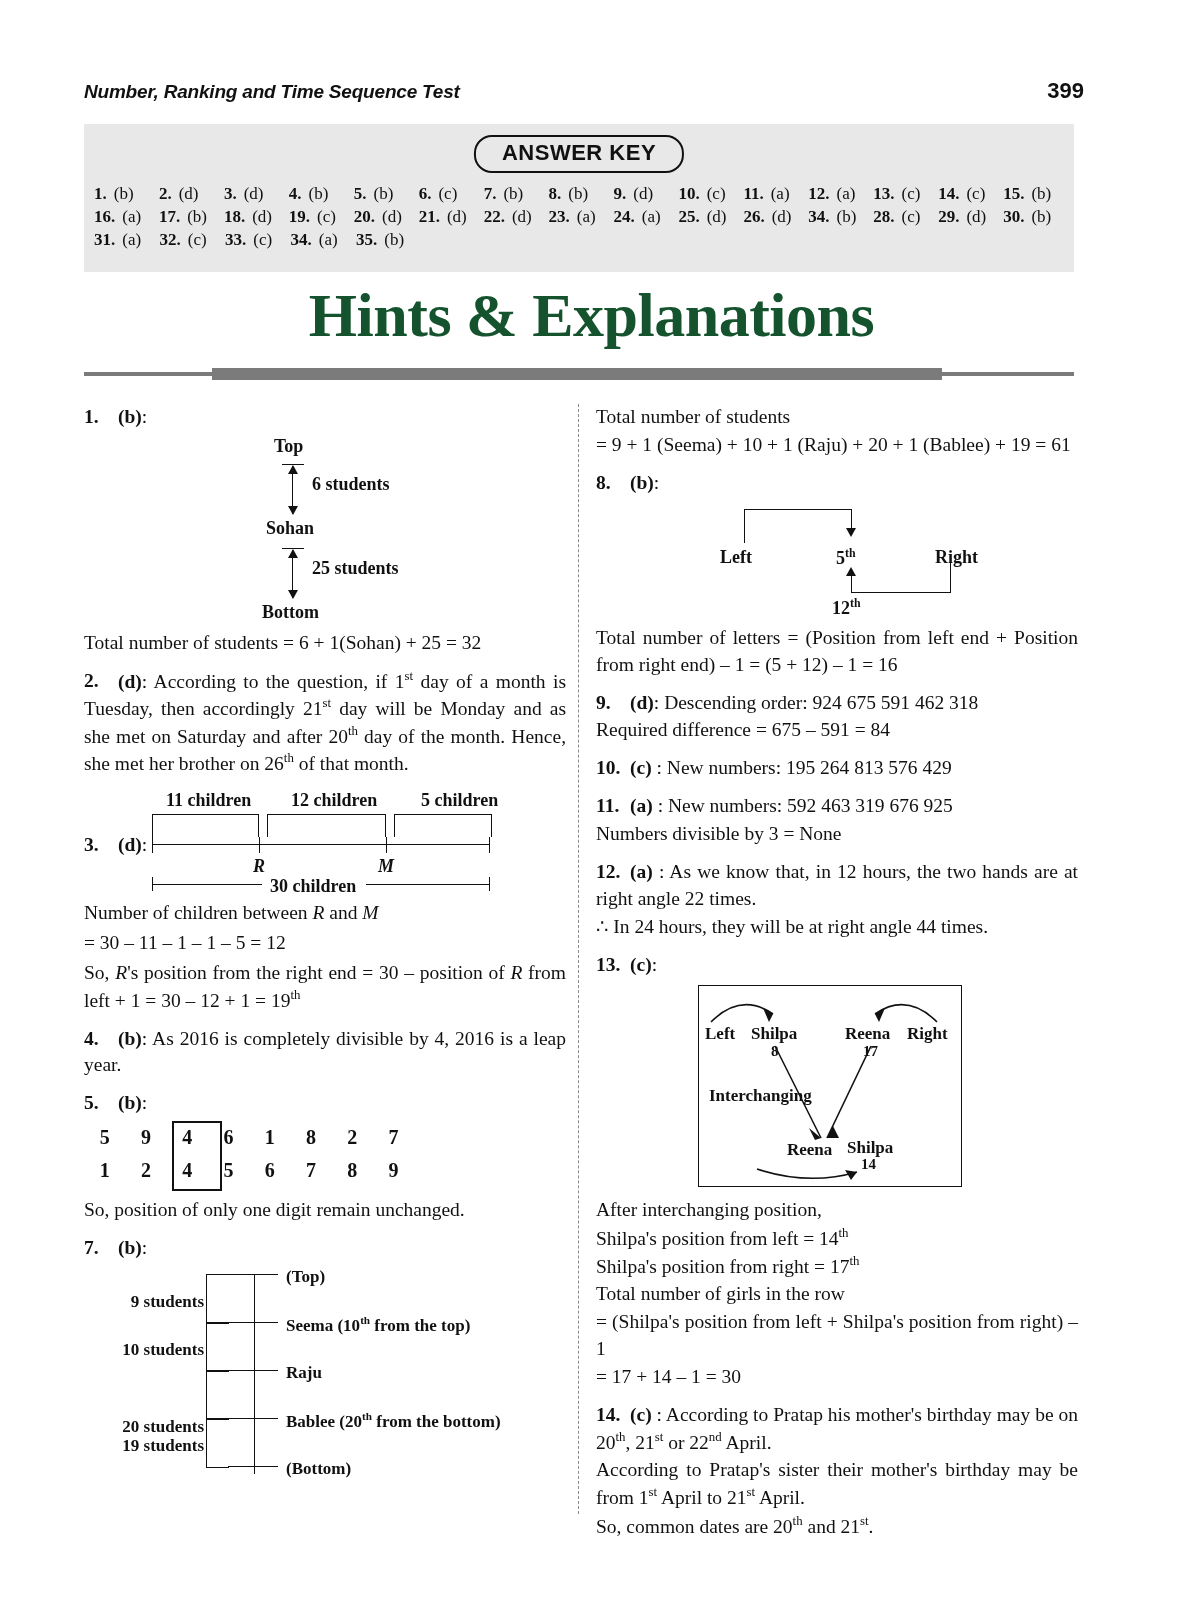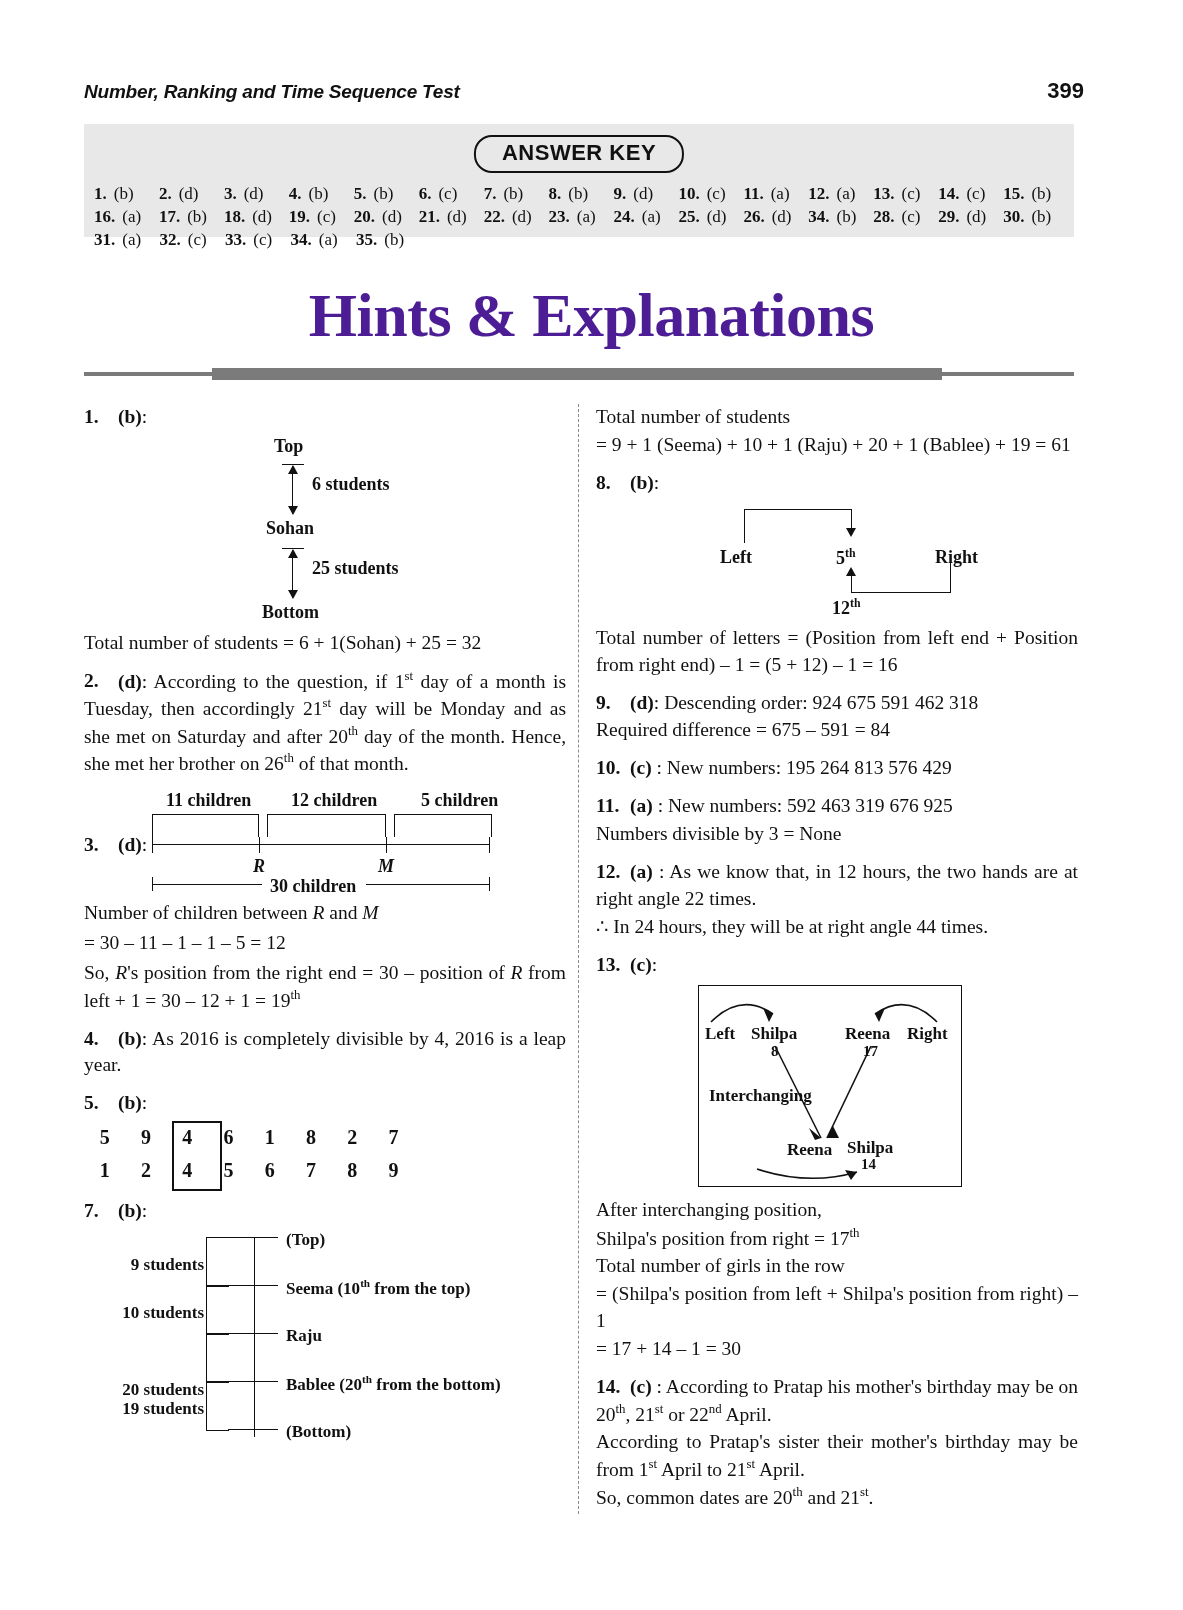--- a/index.html
+++ b/index.html
@@ -46,21 +46,21 @@
     font-size: 22px;
     color: #111;
   }
 
   
   .answer-band {
     position: absolute;
     left: 84px;
     top: 124px;
     width: 990px;
-    height: 113px;
+    height: 148px;
     background: #e8e8e8;
   }
   .answer-key-pill {
     position: absolute;
     left: 50%;
     transform: translateX(-50%);
     top: 11px;
     border: 2.5px solid #111;
     border-radius: 18px;
     padding: 3px 26px 5px 26px;
@@ -102,21 +102,21 @@
   .big-title {
     position: absolute;
     left: 0;
     right: 0;
     top: 280px;
     text-align: center;
     font-family: "Liberation Serif", serif;
     font-weight: bold;
     font-size: 62px;
     letter-spacing: -0.5px;
-    color: #4c1d95;
+    color: #14532d;
   }
   .rule-wrap {
     position: absolute;
     left: 84px;
     top: 368px;
     width: 990px;
     height: 12px;
   }
   .rule-thin {
     position: absolute;
@@ -575,20 +575,21 @@
           <span>2</span>
           <span>4</span>
           <span>5</span>
           <span>6</span>
           <span>7</span>
           <span>8</span>
           <span>9</span>
         </div>
         <div class="digit-box"></div>
       </div>
+      <p class="t">So, position of only one digit remain unchanged.</p>
     </div>
 
 
     <div class="blk">
       <p class="t">
         <span class="qnum">7.</span><span class="qopt">(b)</span><span>:</span>
       </p>
       <div class="fig fig-q7">
         <div class="q7-spine"></div>
 
@@ -703,20 +704,21 @@
         <span class="q13-lbl" style="left:146px; top:36px;">Reena</span>
         <span class="q13-num" style="left:164px; top:55px;">17</span>
         <span class="q13-lbl" style="left:208px; top:36px;">Right</span>
         <span class="q13-lbl" style="left:10px; top:98px;">Interchanging</span>
         <span class="q13-lbl" style="left:88px; top:152px;">Reena</span>
         <span class="q13-lbl" style="left:148px; top:150px;">Shilpa</span>
         <span class="q13-num" style="left:162px; top:168px;">14</span>
       </div>
 
       <p class="t tight">After interchanging position,</p>
+      <p class="t tight"><span>Shilpa's position from left = 14</span><sup>th</sup></p>
       <p class="t tight"><span>Shilpa's position from right = 17</span><sup>th</sup></p>
       <p class="t tight">Total number of girls in the row</p>
       <p class="t tight">= (Shilpa's position from left + Shilpa's position from right) – 1</p>
       <p class="t">= 17 + 14 – 1 = 30</p>
     </div>
 
     <div class="blk">
       <p class="t tight">
         <span class="qnum">14.</span><span class="qopt">(c)</span><span> : According to Pratap his mother's birthday may be on 20</span><sup>th</sup><span>, 21</span><sup>st</sup><span> or 22</span><sup>nd</sup><span> April.</span>
       </p>

